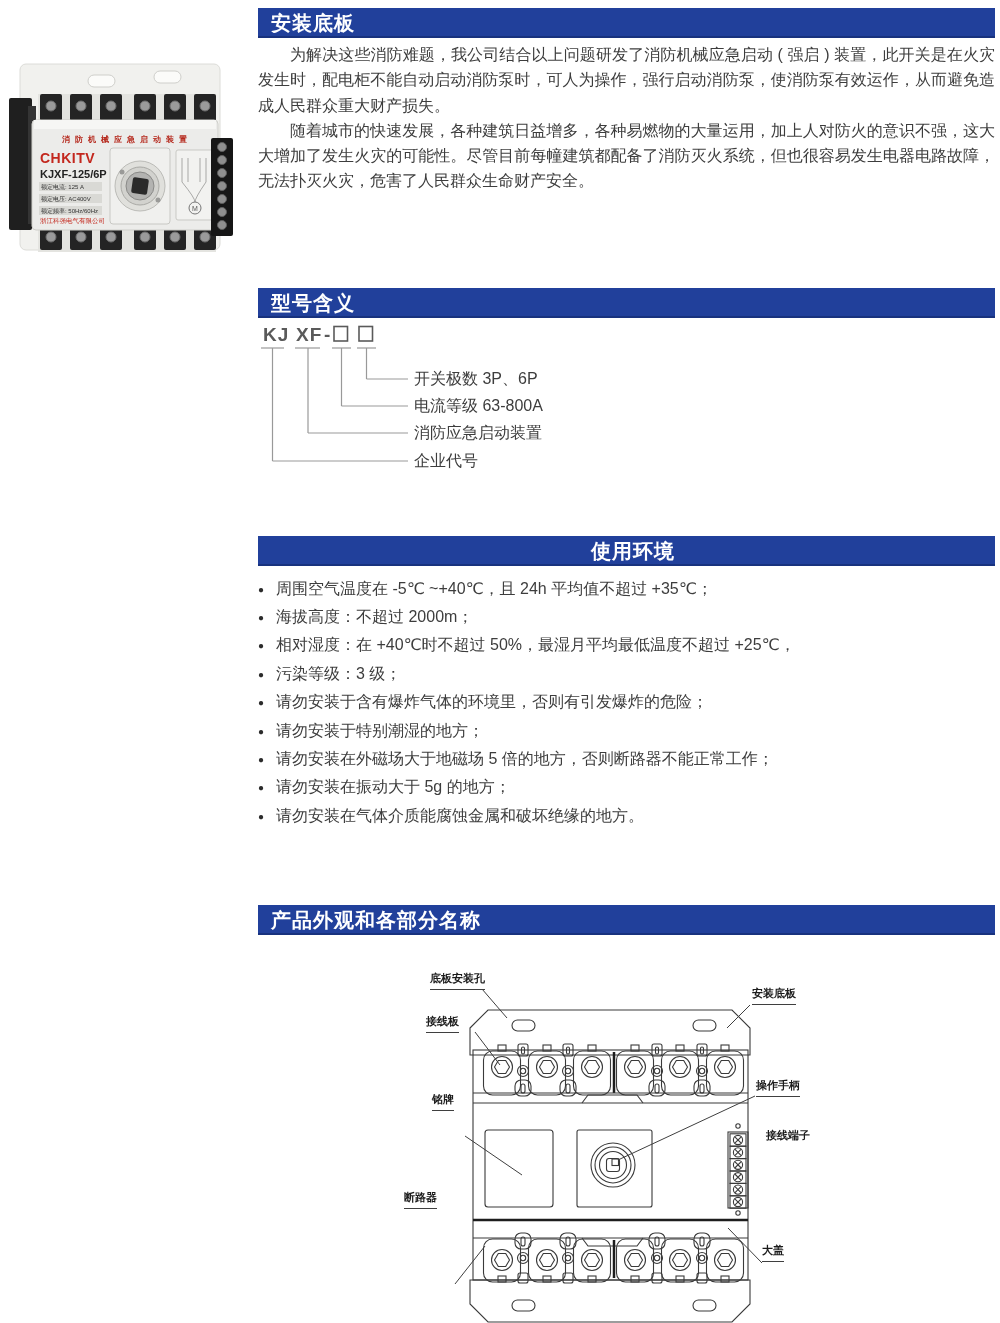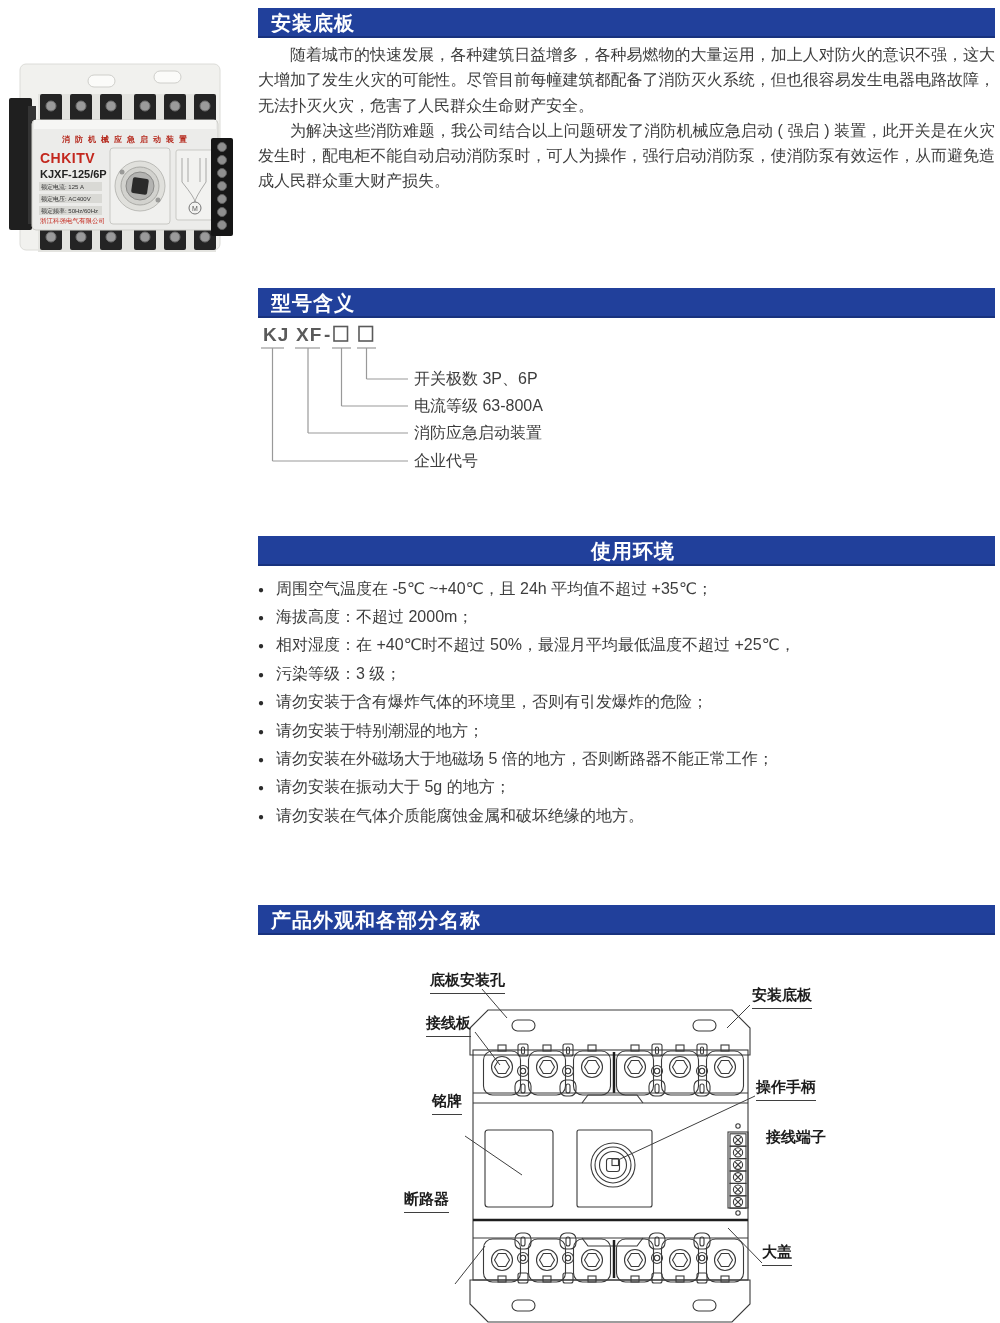--- a/index.html
+++ b/index.html
@@ -25,21 +25,21 @@
 
   
   .model-svg{position:absolute;left:258px;top:322px;}
   .device-svg{position:absolute;left:385px;top:955px;}
   svg{display:block;}
   .dwg{stroke:#3a3a3a;fill:none;stroke-width:1.1;}
   .dwg-thick{stroke:#1d1d1d;fill:none;stroke-width:2.5;}
   .lead{stroke:#3f3f3f;stroke-width:1;}
 
   
-  .plabel{position:absolute;font-size:15px;font-weight:bold;color:#1c1c1c;
+  .plabel{position:absolute;font-size:11px;font-weight:bold;color:#1c1c1c;
           padding-bottom:3px;border-bottom:1px solid #3f3f3f;white-space:nowrap;}
   .plabel.noline{border-bottom:none;text-align:right;}
 
   
   .photo{position:absolute;left:4px;top:22px;width:232px;height:238px;}
 </style>
 </head>
 <body>
 
 <div class="page">
@@ -148,22 +148,22 @@
           <circle cx="218" cy="203" r="4.5"></circle>
         </g>
       </g>
     </svg>
   </div>
 
   <div class="bar bar1">
     <span>安装底板</span>
   </div>
   <div class="overview">
+    <p>为解决这些消防难题，我公司结合以上问题研发了消防机械应急启动 ( 强启 ) 装置，此开关是在火灾发生时，配电柜不能自动启动消防泵时，可人为操作，强行启动消防泵，使消防泵有效运作，从而避免造成人民群众重大财产损失。</p>
     <p>随着城市的快速发展，各种建筑日益增多，各种易燃物的大量运用，加上人对防火的意识不强，这大大增加了发生火灾的可能性。尽管目前每幢建筑都配备了消防灭火系统，但也很容易发生电器电路故障，无法扑灭火灾，危害了人民群众生命财产安全。</p>
-    <p>为解决这些消防难题，我公司结合以上问题研发了消防机械应急启动 ( 强启 ) 装置，此开关是在火灾发生时，配电柜不能自动启动消防泵时，可人为操作，强行启动消防泵，使消防泵有效运作，从而避免造成人民群众重大财产损失。</p>
   </div>
 
   <div class="bar bar2">
     <span>型号含义</span>
   </div>
   <svg class="model-svg" width="440" height="158" viewBox="0 0 440 158">
     <g font-size="19" fill="#5a5a5a" font-weight="bold" letter-spacing="1">
       <text x="5" y="19">KJ</text>
       <text x="38" y="19">XF</text>
       <text x="66" y="19">-</text>

